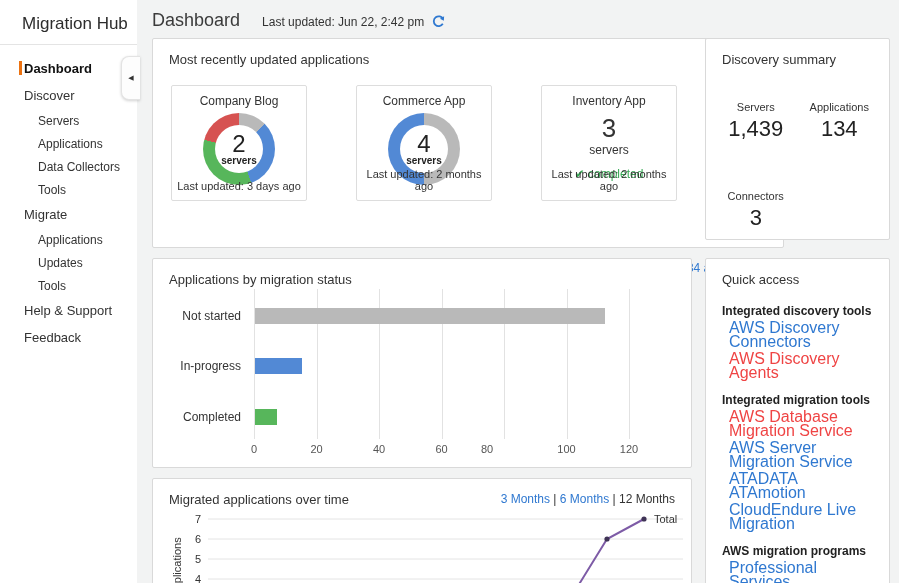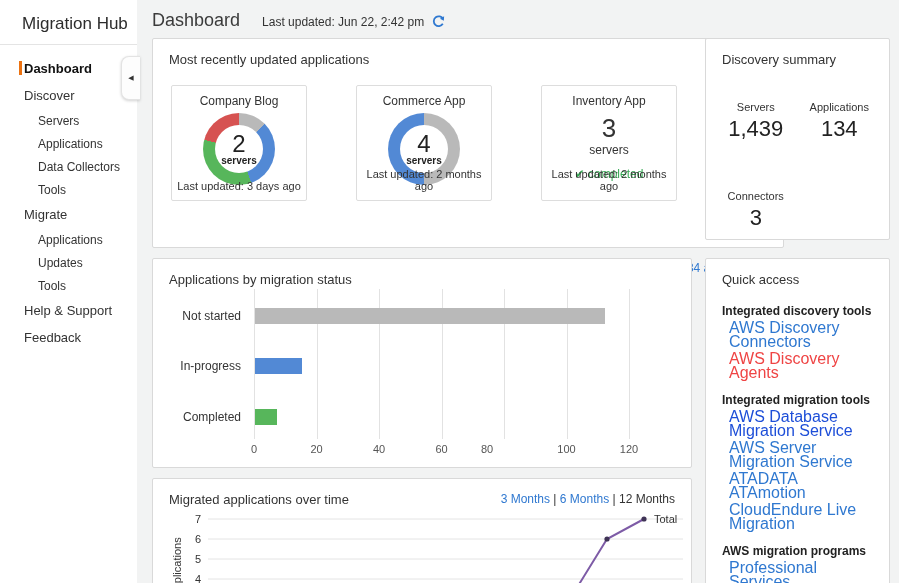--- a/index.html
+++ b/index.html
@@ -270,21 +270,21 @@
       </div>
   </div>
 
   <div class="panel" id="panel-quick">
     <div class="panel-title">Quick access</div>
     <div class="qa-body" id="qa-body">
         <div class="qa-heading">Integrated discovery tools</div>
         <div class="qa-link link" style="color: rgb(47, 120, 208);">AWS Discovery Connectors</div>
         <div class="qa-link link" style="color: #ef4444;">AWS Discovery Agents</div>
         <div class="qa-heading">Integrated migration tools</div>
-        <div class="qa-link link" style="color: #1d4ed8;">AWS Database Migration Service</div>
+        <div class="qa-link link" style="color: #ef4444;">AWS Database Migration Service</div>
         <div class="qa-link link" style="color: rgb(47, 120, 208);">AWS Server Migration Service</div>
         <div class="qa-link link" style="color: rgb(47, 120, 208);">ATADATA ATAmotion</div>
         <div class="qa-link link" style="color: rgb(47, 120, 208);">CloudEndure Live Migration</div>
         <div class="qa-heading">AWS migration programs</div>
         <div class="qa-link link" style="color: rgb(47, 120, 208);">Professional Services</div>
         <div class="qa-link link" style="color: rgb(47, 120, 208);">Migration Acceleration Program</div>
       </div>
   </div>
 
 </div>

